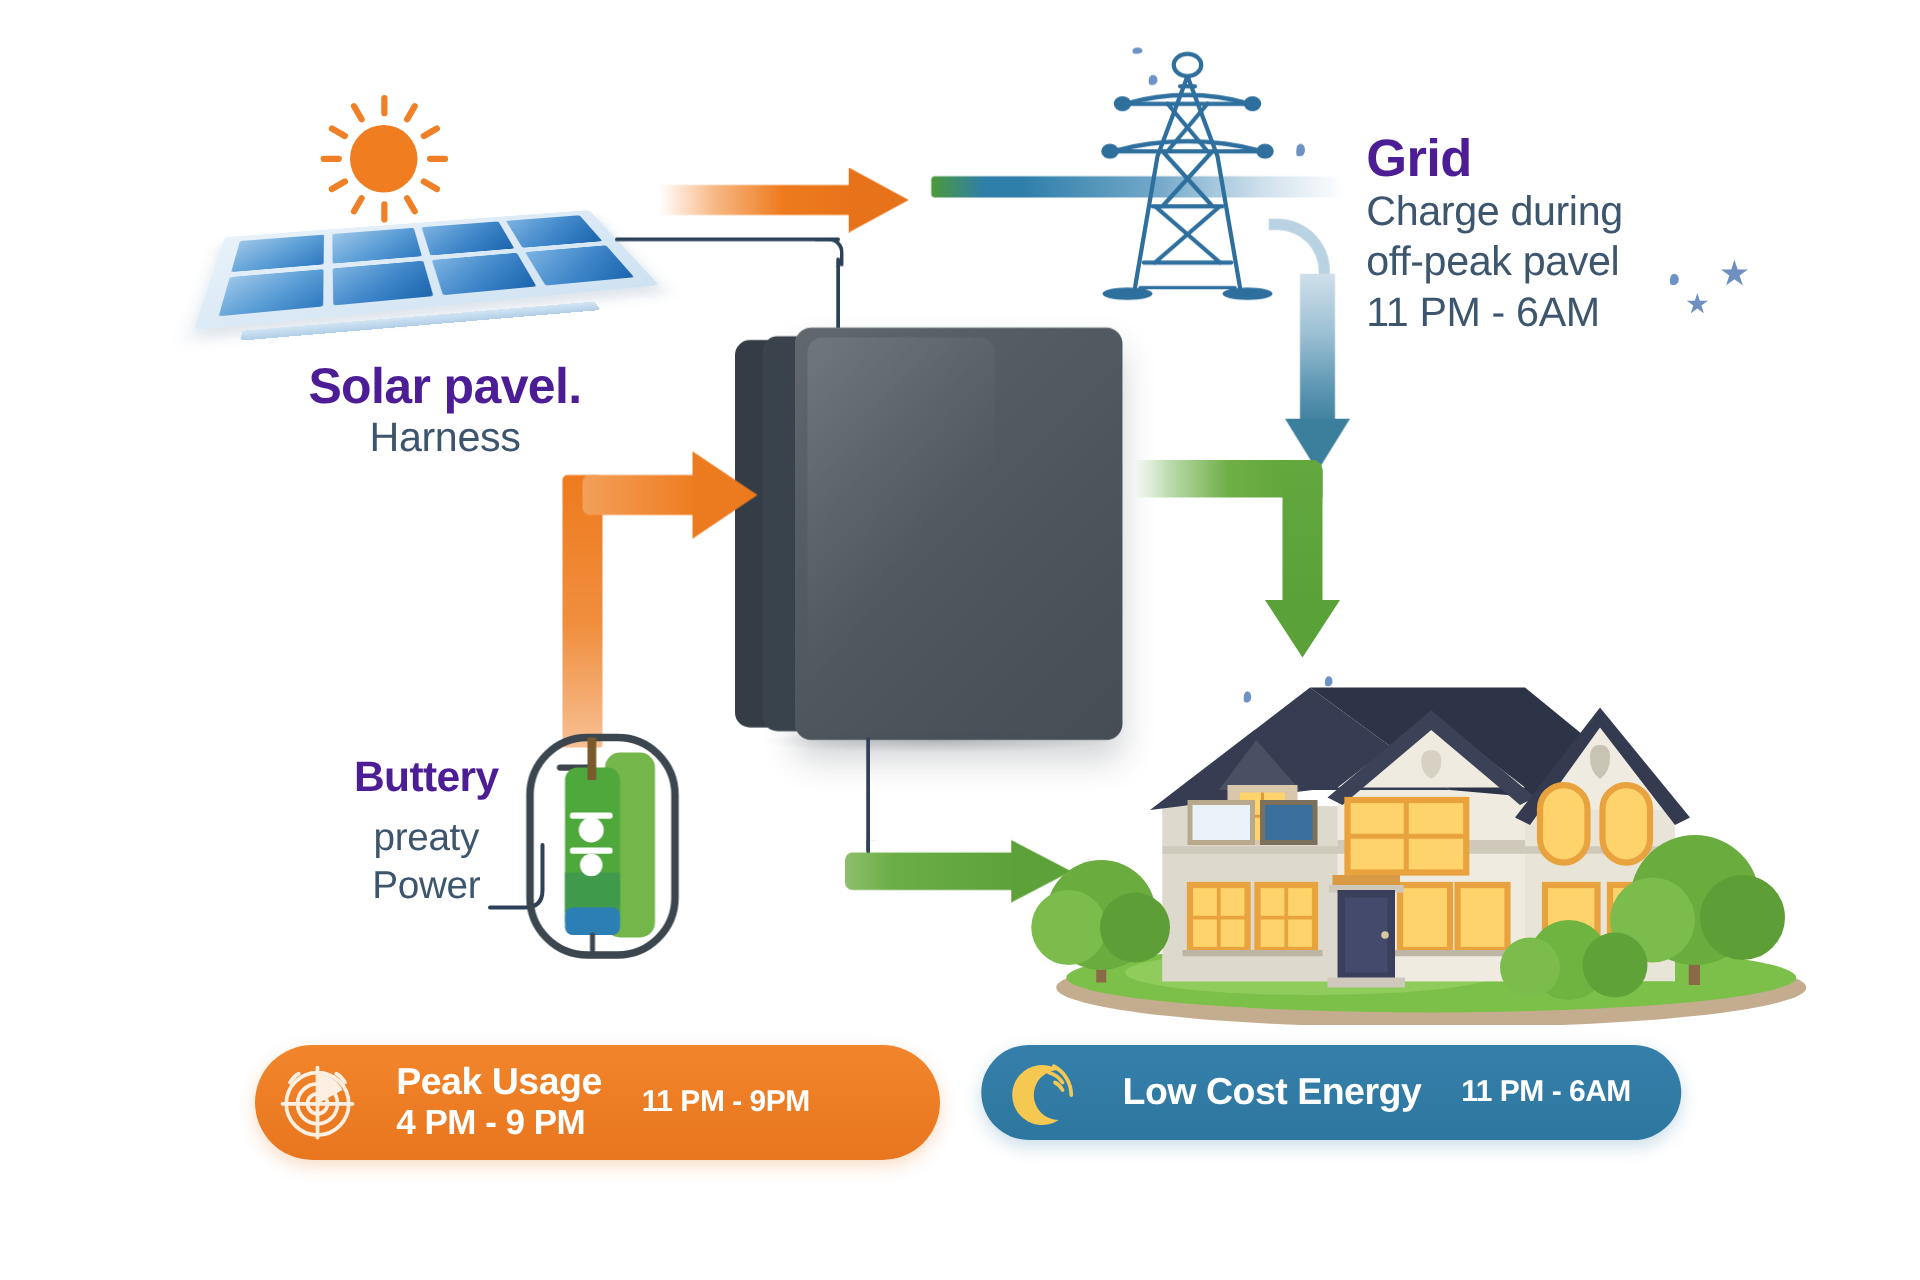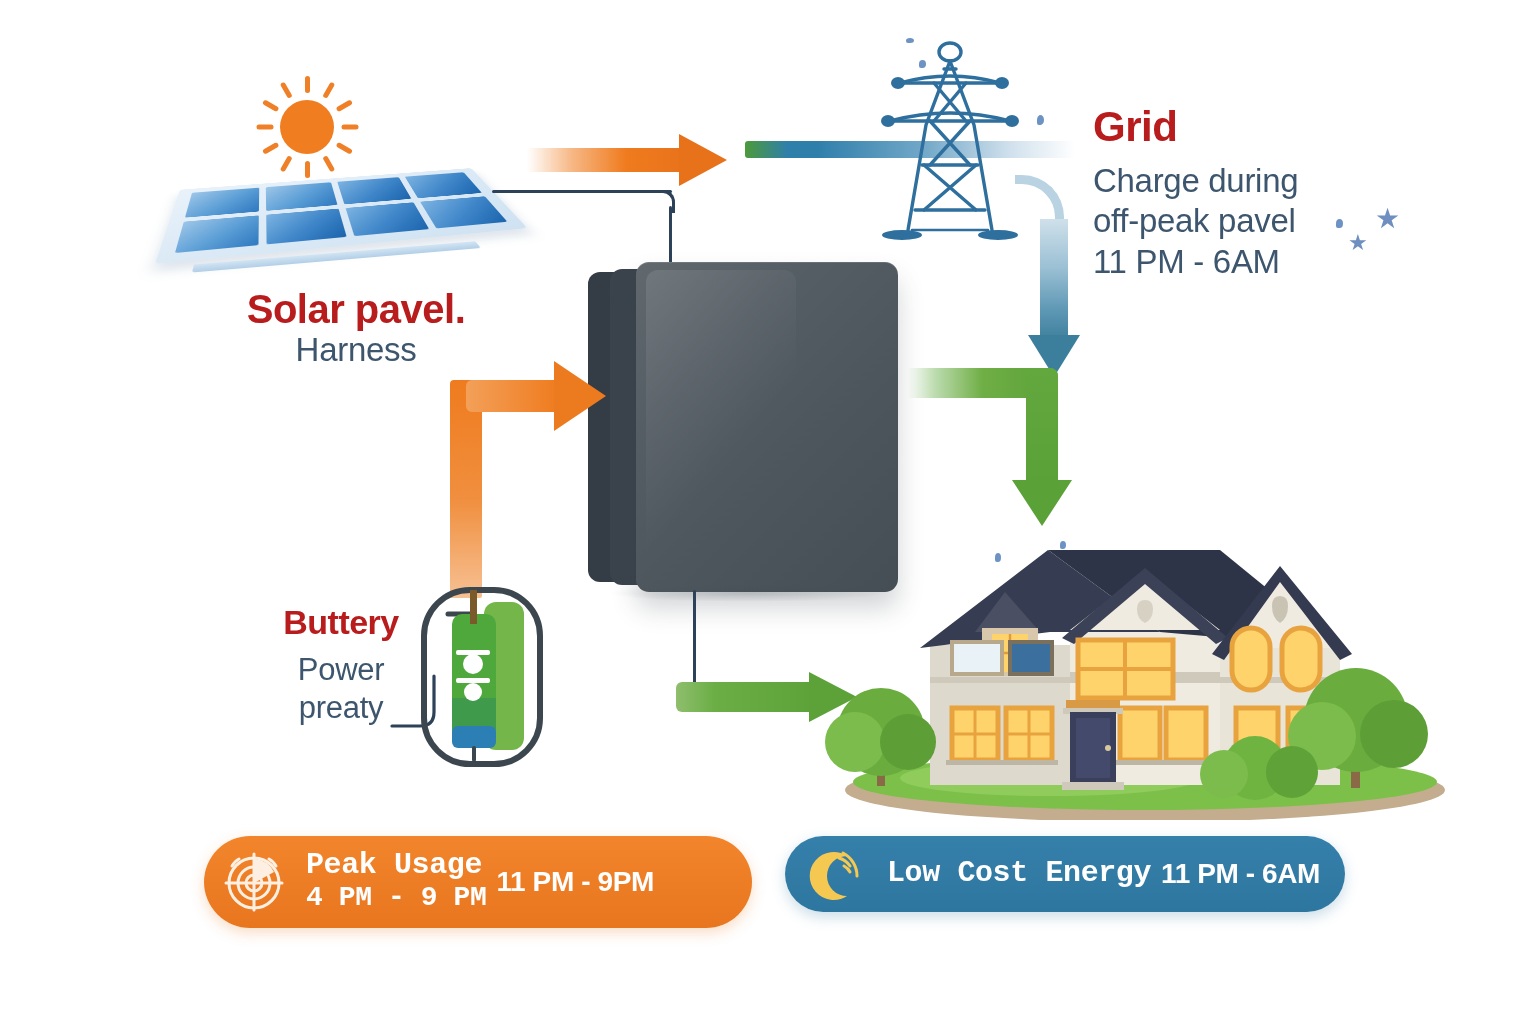--- a/index.html
+++ b/index.html
@@ -8,21 +8,21 @@
     background:#ffffff;
     font-family:"Liberation Sans", sans-serif;
     overflow:hidden;
   }
   #stage{position:relative;width:1536px;height:1024px;background:#fff;}
 
   
   .block{position:absolute;}
   .title{
     font-weight:bold;
-    color:#b91c1c;
+    color:#4c1d95;
     letter-spacing:-0.5px;
     line-height:1.05;
   }
   .sub{
     color:#3d566e;
     line-height:1.22;
     letter-spacing:-0.3px;
   }
 
   
@@ -31,21 +31,21 @@
   #solar-block .sub{font-size:33px;width:250px;}
 
   
   #battery-block{left:246px;top:605px;text-align:center;}
   #battery-block .title{font-size:34px;}
   #battery-block .sub{font-size:31px;margin-top:10px;width:190px;}
 
   
   #grid-block{left:1093px;top:105px;}
   #grid-block .title{font-size:42px;}
-  #grid-block .sub{font-size:33px;margin-top:12px;width:300px;}
+  #grid-block .sub{font-size:33px;width:300px;}
 
   
   #sun{position:absolute;left:246px;top:68px;width:120px;height:118px;}
   #sun .disc{
     position:absolute;left:34px;top:32px;width:54px;height:54px;border-radius:50%;
     background:#f07d20;
   }
   #sun .ray{
     position:absolute;left:59px;top:8px;width:5px;height:17px;border-radius:3px;
     background:#ef8027;transform-origin:2.5px 51px;
@@ -228,24 +228,24 @@
     left:204px;top:836px;width:548px;height:92px;
     background:linear-gradient(180deg,#f2852c,#e8761f);
     box-shadow:0 5px 14px rgba(232,118,31,.25);
   }
   #pill-low{
     left:785px;top:836px;width:560px;height:76px;
     background:linear-gradient(180deg,#3580ab,#2d769f);
     box-shadow:0 5px 14px rgba(45,118,159,.25);
   }
   .pill .ico{width:64px;height:64px;margin-left:18px;flex:0 0 auto;}
-  .pill .txt{margin-left:20px;font-family:Liberation Mono, monospace;}
+  .pill .txt{margin-left:31px;}
   .pill .l1{font-size:30px;font-weight:bold;letter-spacing:-0.4px;line-height:1.06;}
   .pill .l2{font-size:28px;font-weight:bold;letter-spacing:-0.4px;line-height:1.12;}
-  .pill .time{font-size:28px;font-weight:bold;margin-left:10px;letter-spacing:-0.4px;white-space:nowrap;}
+  .pill .time{font-size:24px;font-weight:bold;margin-left:32px;letter-spacing:-0.4px;white-space:nowrap;}
 </style>
 </head>
 <body>
 
 <div id="stage">
 
   <div id="sun">
     <div class="disc"></div>
     <div class="ray" style="transform:rotate(0deg)"></div>
     <div class="ray" style="transform:rotate(30deg)"></div>
@@ -366,22 +366,22 @@
 
   <div id="arrow-batt">
     <div class="v"></div>
       <div class="h"></div>
       <div class="head"></div>
   </div>
 
   <div class="block" id="battery-block">
     <div class="title">Buttery</div>
     <div class="sub">
+      <div>preaty</div>
       <div>Power</div>
-      <div>preaty</div>
     </div>
   </div>
 
   <svg style="position:absolute;left:386px;top:668px;width:60px;height:68px;">
     <path d="M6 58 L34 58 Q48 58 48 44 L48 8" fill="none" stroke="#2d4258" stroke-width="3.2" stroke-linecap="round"></path>
   </svg>
 
   <div id="batt-icon">
     <svg viewBox="0 0 128 192" width="128" height="192">
       <rect x="6" y="10" width="116" height="174" rx="46" fill="none" stroke="#3c464f" stroke-width="6"></rect>

